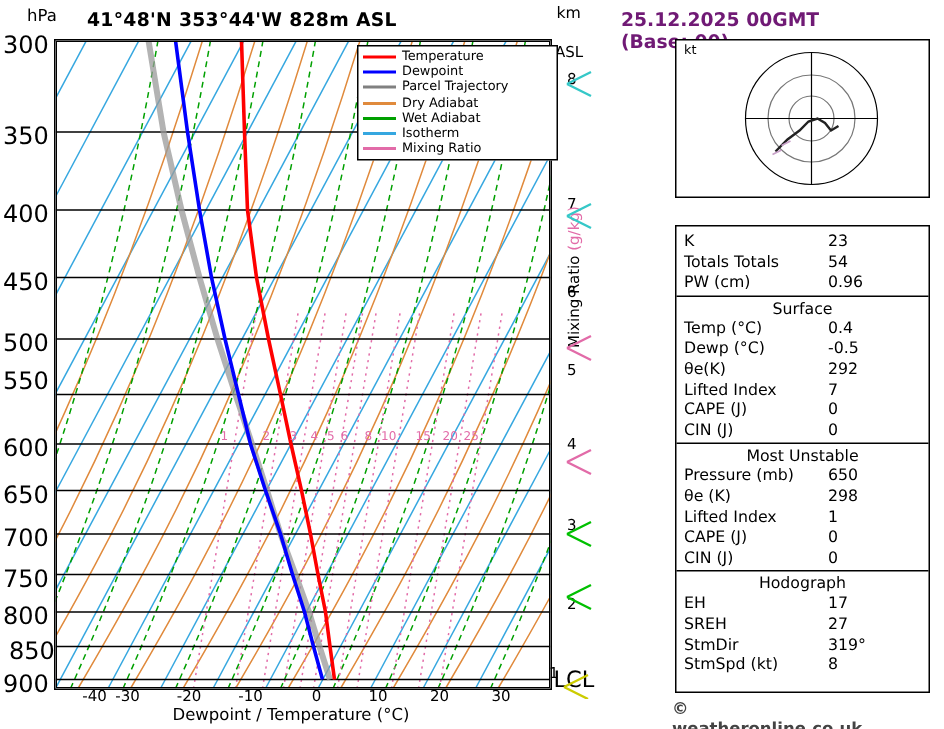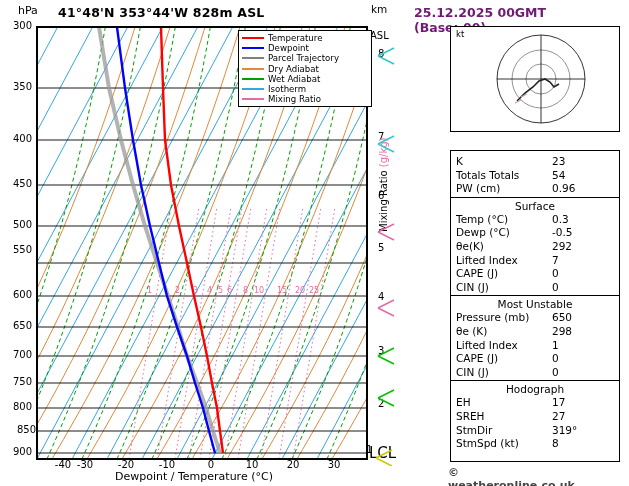--- a/index.html
+++ b/index.html
@@ -8,21 +8,21 @@
   .abs{position:absolute;}
   
   #hpa-label{left:18px;top:4px;font-size:11px;color:#000;}
   #station-title{left:58px;top:5px;font-size:12.5px;color:#000;font-weight:bold;letter-spacing:.2px;}
   #km-label{left:371px;top:3px;font-size:10.5px;color:#000;}
   #asl-label{left:370px;top:30px;font-size:10px;color:#000;}
   #run-title{left:414px;top:5px;font-size:12.5px;color:#701a75;font-weight:bold;}
   
   #skewt{left:36px;top:26px;width:330px;height:432px;border:1px solid #000;background:#fff;overflow:hidden;}
   #skewt svg{display:block;}
-  .ytick{font-size:10px;color:#000;text-align:right;width:30px;}
+  .ytick{font-size:16px;color:#000;text-align:right;width:30px;}
   .xtick{font-size:10px;color:#000;text-align:center;width:30px;}
   #xaxis-title{left:115px;top:470px;font-size:11px;color:#000;}
   
   #legend{left:238px;top:30px;width:126px;background:#fff;border:1px solid #000;padding:2px 3px;}
   #legend div{font-size:8.6px;line-height:10.2px;color:#000;white-space:nowrap;position:relative;padding-left:26px;}
   #legend i{position:absolute;left:0;top:4px;width:22px;height:0;border-top-width:2px;border-top-style:solid;}
   
   .panel{border:1px solid #000;background:#fff;}
   #hodo-panel{left:450px;top:26px;width:168px;height:104px;}
   #data-panel{left:450px;top:150px;width:168px;height:310px;}
@@ -244,21 +244,21 @@
         <span class="v">54</span>
       </div>
     <div class="row">
         <span class="k">PW (cm)</span>
         <span class="v">0.96</span>
       </div>
     <div class="hr"></div>
     <div class="sect">Surface</div>
     <div class="row">
         <span class="k">Temp (°C)</span>
-        <span class="v">0.3</span>
+        <span class="v">0.4</span>
       </div>
     <div class="row">
         <span class="k">Dewp (°C)</span>
         <span class="v">-0.5</span>
       </div>
     <div class="row">
         <span class="k">θe(K)</span>
         <span class="v">292</span>
       </div>
     <div class="row">

